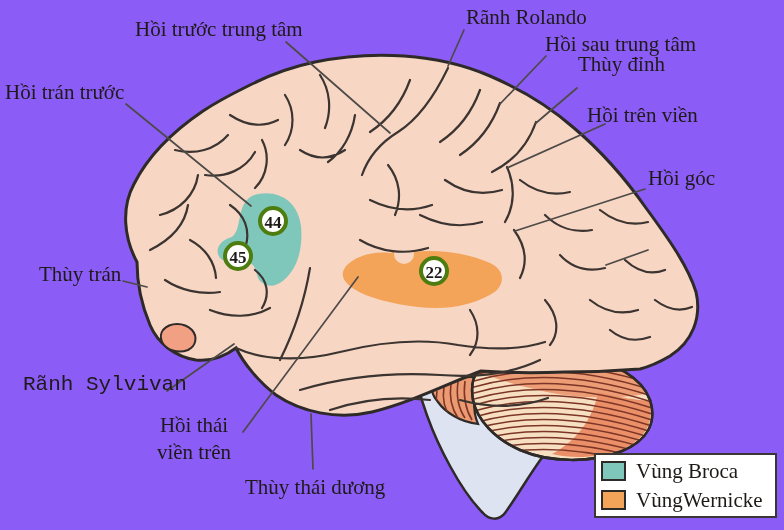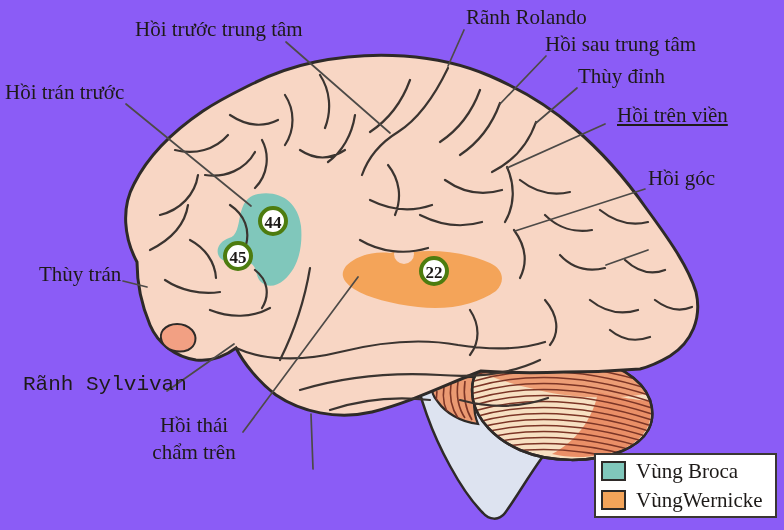--- a/index.html
+++ b/index.html
@@ -149,30 +149,31 @@
       <line x1="123" y1="281" x2="147" y2="287"></line>
       <line x1="167" y1="391" x2="234" y2="344"></line>
       <line x1="243" y1="432" x2="358" y2="277"></line>
       <line x1="313" y1="469" x2="311" y2="414"></line>
     </g>
   </svg>
 
   <div class="lbl" style="left:135px;top:16px;">Hồi trước trung tâm</div>
   <div class="lbl" style="left:466px;top:4px;">Rãnh Rolando</div>
   <div class="lbl" style="left:545px;top:31px;">Hồi sau trung tâm</div>
-  <div class="lbl" style="left:578px;top:63px;">Thùy đỉnh</div>
-  <div class="lbl" style="left:617px;top:102px;text-decoration:underline;">Hồi trên viền</div>
+  <div class="lbl" style="left:578px;top:51px;">Thùy đỉnh</div>
+  <div class="lbl" style="left:587px;top:102px;">Hồi trên viền</div>
   <div class="lbl" style="left:648px;top:165px;">Hồi góc</div>
   <div class="lbl" style="left:5px;top:79px;">Hồi trán trước</div>
   <div class="lbl" style="left:39px;top:261px;">Thùy trán</div>
   <div class="lbl sans" style="left:23px;top:371px;">Rãnh Sylvivan</div>
   <div class="lbl center" style="left:138px;top:412px;width:112px;">
     <div>Hồi thái</div>
-    <div>chẩm trên</div>
+    <div>viền trên</div>
   </div>
+  <div class="lbl" style="left:245px;top:474px;">Thùy thái dương</div>
 
   <div class="badge" style="left:258px;top:206px;">44</div>
   <div class="badge" style="left:223px;top:241px;">45</div>
   <div class="badge" style="left:419px;top:256px;">22</div>
 
   <div class="legend">
     <div class="legend-row">
       <span class="swatch broca" style="background-color: rgb(128, 199, 187);"></span>
       <span class="legend-label">Vùng Broca</span>
     </div>

